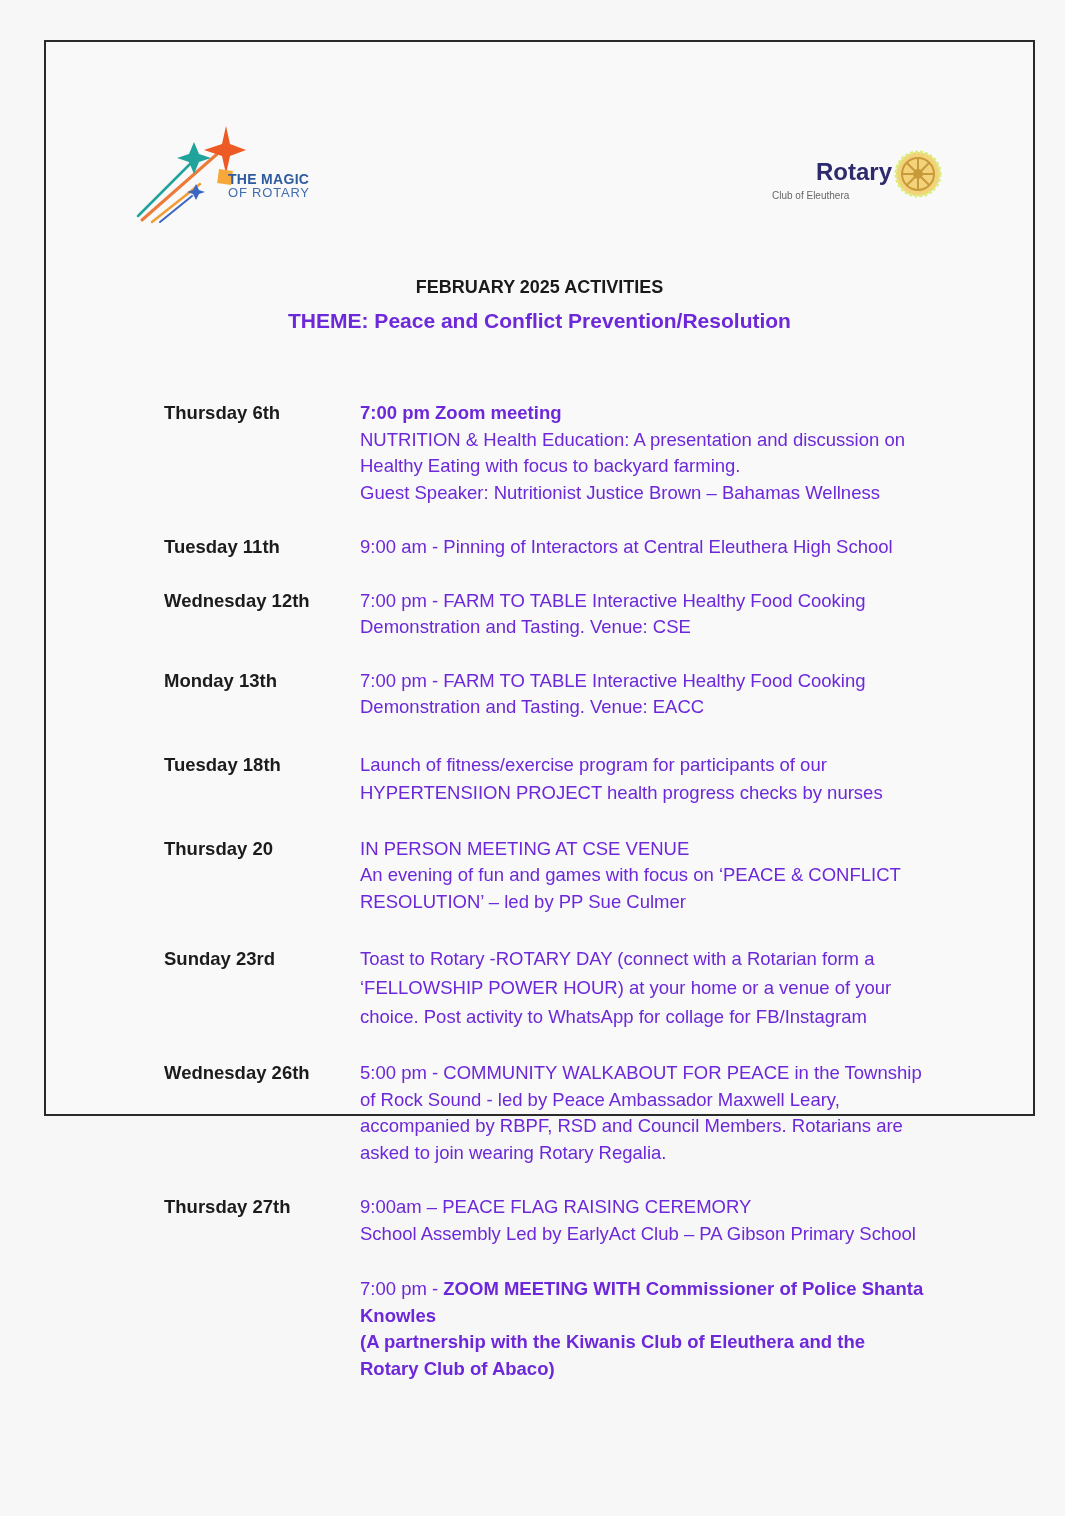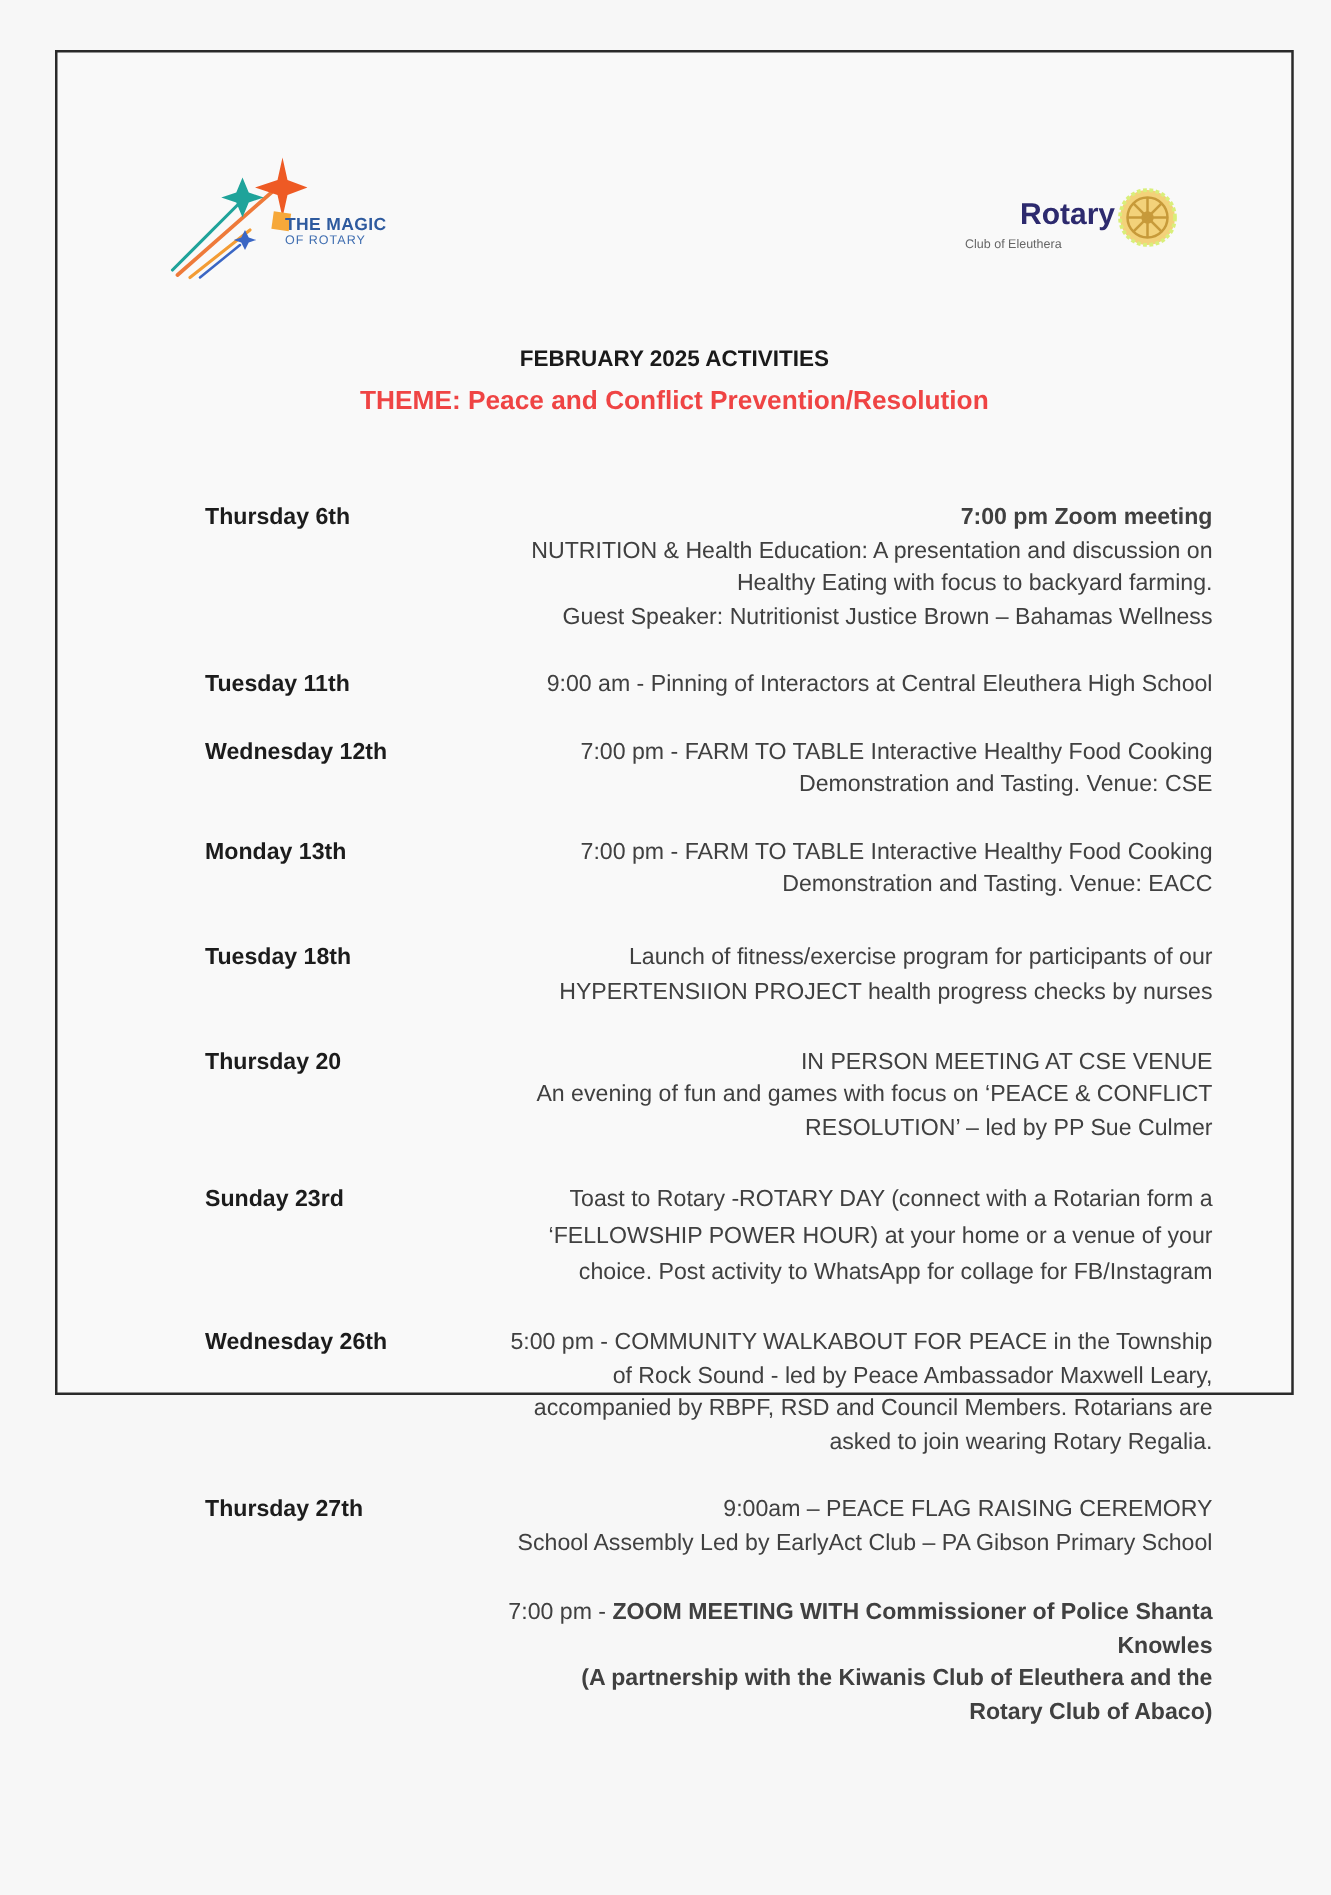--- a/index.html
+++ b/index.html
@@ -38,21 +38,21 @@
     top: 49px;
     font-weight: bold;
     font-size: 14px;
     line-height: 13px;
     color: #2e5a9e;
     letter-spacing: 0.3px;
   }
   .logo-left .magic-text .sub {
     display: block;
     font-weight: normal;
-    font-size: 10px;
+    font-size: 13px;
     color: #3f6db0;
     letter-spacing: 0.8px;
   }
   .logo-right {
     position: absolute;
     left: 722px;
     top: 106px;
     width: 172px;
     height: 60px;
   }
@@ -88,21 +88,21 @@
     font-weight: bold;
   }
   .title-block .t1 {
     font-size: 18px;
     line-height: 34px;
     color: #1a1a1a;
   }
   .title-block .t2 {
     font-size: 21px;
     line-height: 34px;
-    color: #ef4444;
+    color: #6d28d9;
   }
   .schedule {
     position: absolute;
     left: 84px;
     top: 358px;
     width: 840px;
   }
   .row {
     display: flex;
     font-size: 18.5px;
@@ -110,22 +110,21 @@
   }
   .row .day {
     width: 196px;
     flex-shrink: 0;
     font-weight: bold;
     color: #1c1c1c;
     margin-left: 34px;
   }
   .row .desc {
     flex: 1;
-    color: #404040;
-    text-align: right;
+    color: #6d28d9;
   }
   .row .desc .line {
     display: block;
     white-space: nowrap;
   }
   .row .desc .b { font-weight: bold; }
   .gap-sm { height: 28px; }
 </style>
 </head>
 <body>

